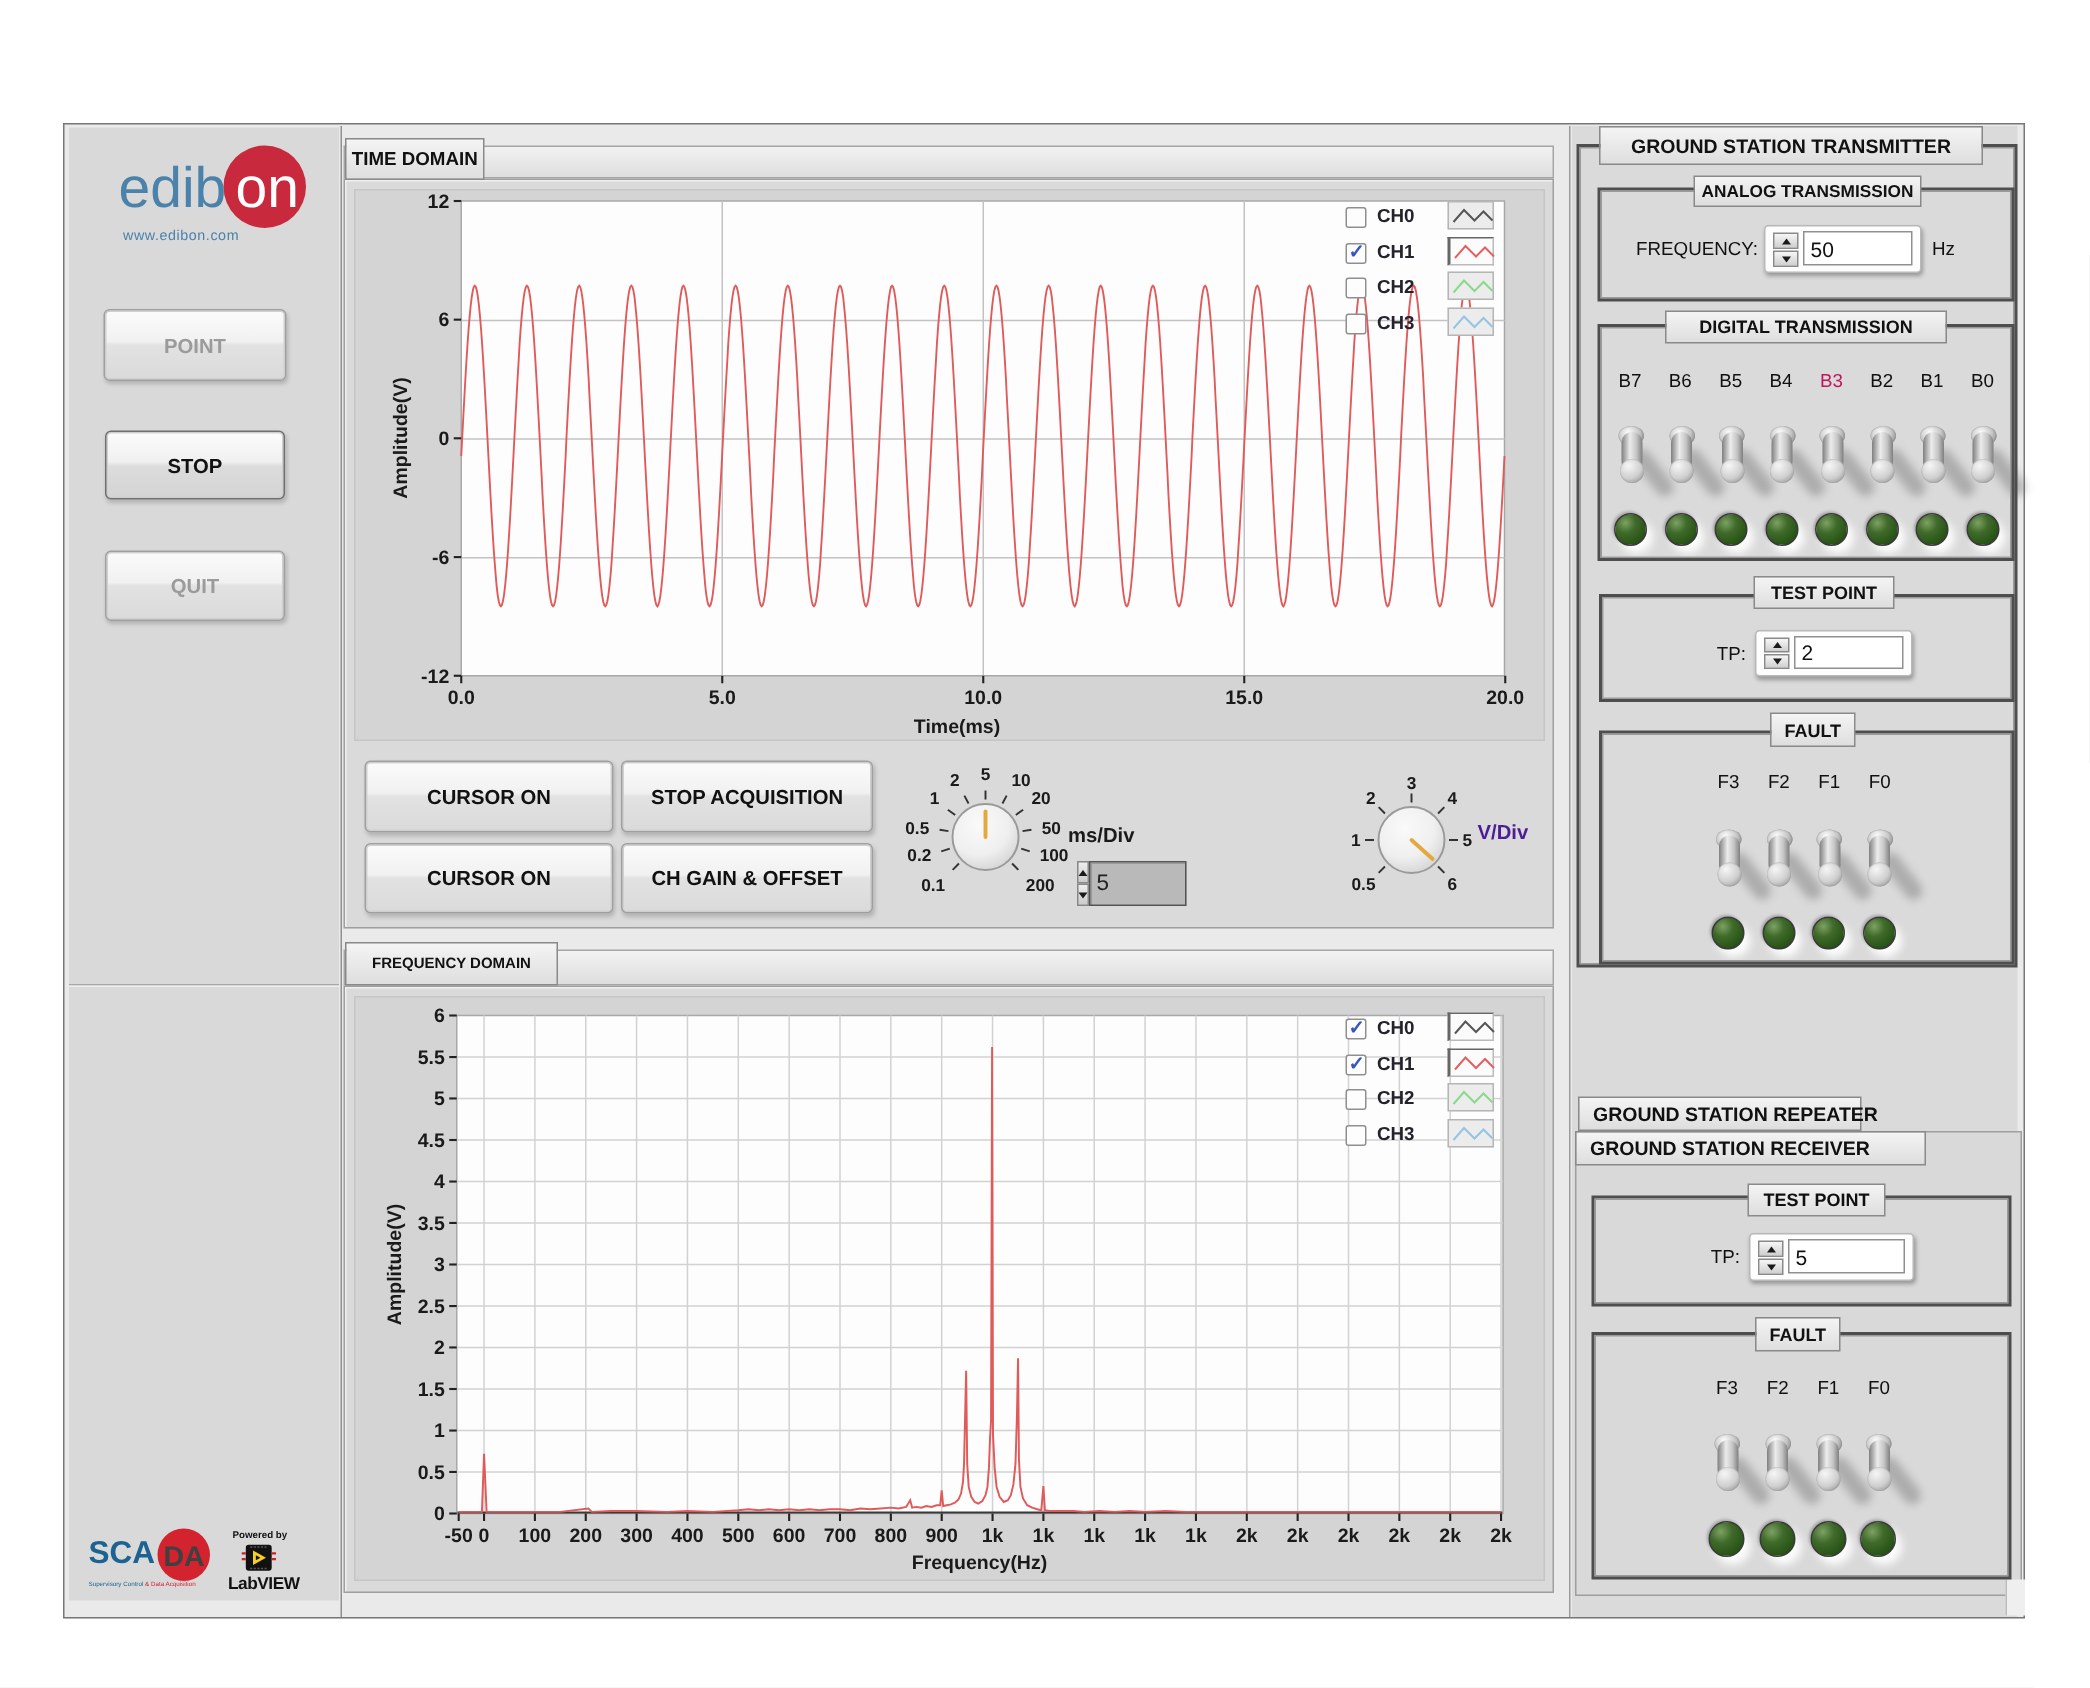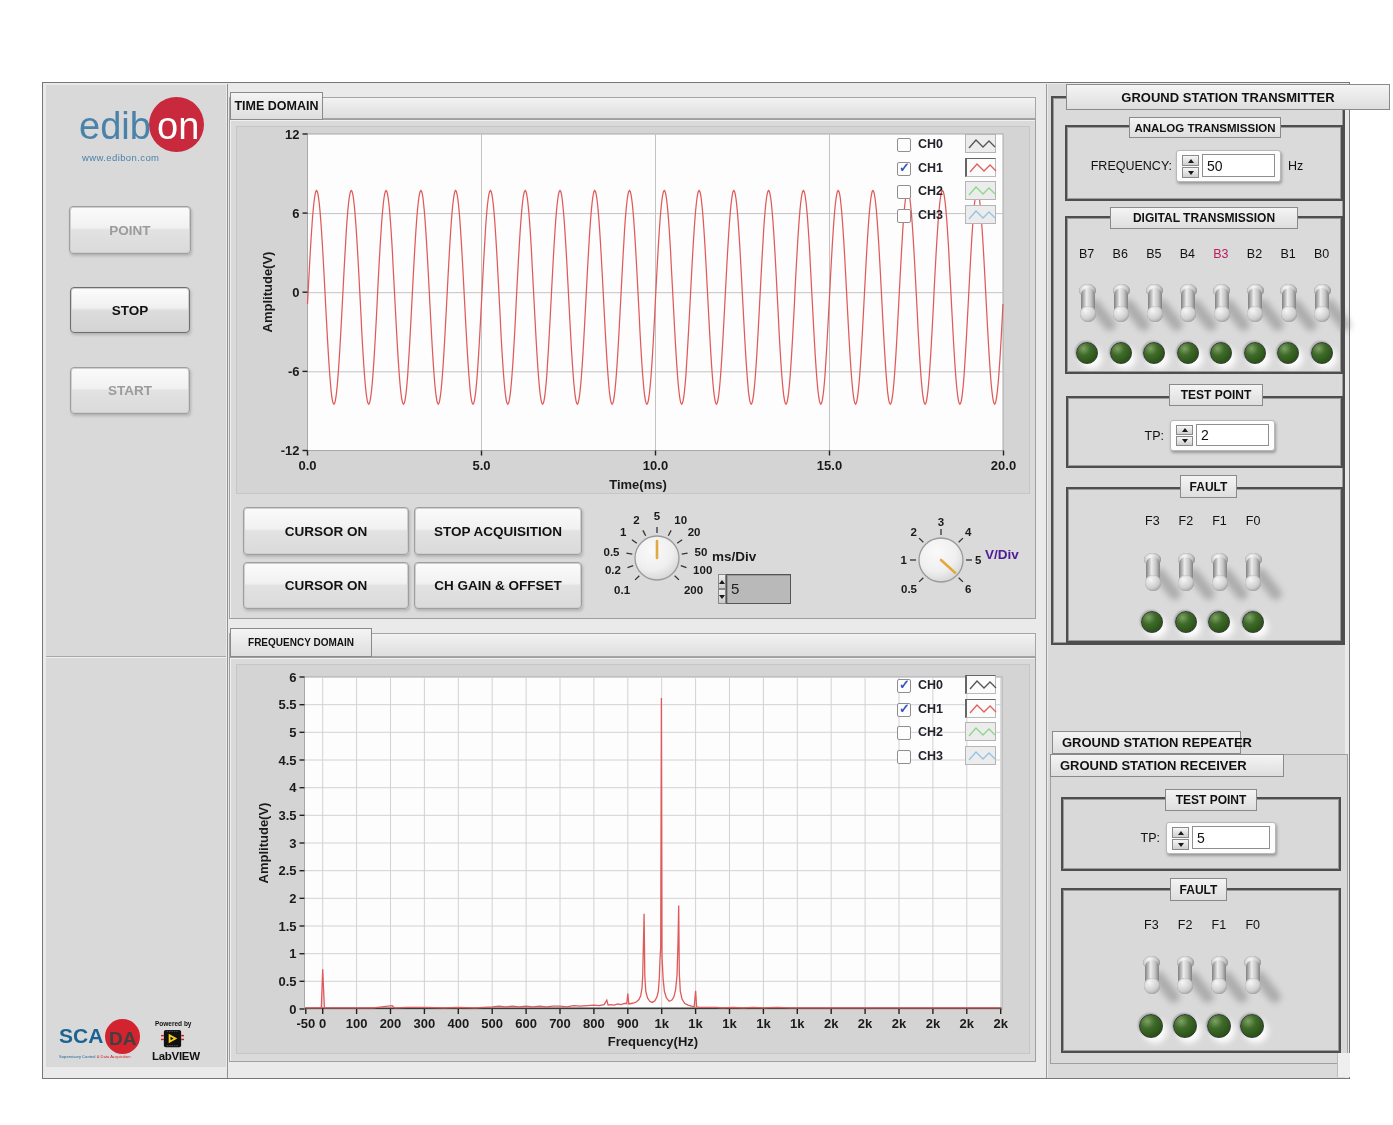--- a/index.html
+++ b/index.html
@@ -16,21 +16,21 @@
 <div class="" style="position:absolute;left:45.5px;top:656px;width:180.5px;height:1px;background:#a8a8a8;"></div>
 <div class="" style="position:absolute;left:45.5px;top:657px;width:180.5px;height:1px;background:#efefef;"></div>
 <div class="" style="position:absolute;left:227px;top:83.5px;width:1px;height:994px;background:#909090;"></div>
 <div class="" style="position:absolute;left:1046px;top:83.5px;width:1px;height:994px;background:#9a9a9a;"></div>
 <div class="" style="position:absolute;left:149px;top:97px;width:55px;height:55px;background:#c8293c;border-radius:50%;"></div>
 <div class="abs" style="left:79px;top:105px;font-size:38px;font-weight:normal;color:#4a82aa;white-space:nowrap;">edib</div>
 <div class="abs" style="left:157px;top:105px;font-size:38px;font-weight:normal;color:#ffffff;white-space:nowrap;">on</div>
 <div class="abs" style="left:82px;top:152px;font-size:9.5px;font-weight:normal;color:#4a82aa;white-space:nowrap;letter-spacing:0.4px;">www.edibon.com</div>
 <div class="abs" style="left:69px;top:206px;width:122px;height:48px;background:linear-gradient(#fbfbfb 0%,#f1f1f1 45%,#e2e2e2 50%,#dadada 100%);border:1.4px solid #9f9f9f;border-radius:4px;box-shadow:0 0 0 1px #cfcfcf inset, 1px 2px 3px rgba(0,0,0,0.18);display:flex;align-items:center;justify-content:center;font-size:13.5px;font-weight:bold;color:#9b9b9b;">POINT</div>
 <div class="abs" style="left:70px;top:287px;width:120px;height:46px;background:linear-gradient(#fcfcfc 0%,#f0f0f0 45%,#dcdcdc 52%,#d4d4d4 100%);border:1.4px solid #6f6f6f;border-radius:4px;box-shadow:0 0 0 1px #cfcfcf inset, 1px 2px 3px rgba(0,0,0,0.18);display:flex;align-items:center;justify-content:center;font-size:13.5px;font-weight:bold;color:#111;">STOP</div>
-<div class="abs" style="left:70px;top:367px;width:120px;height:47px;background:linear-gradient(#fbfbfb 0%,#f1f1f1 45%,#e2e2e2 50%,#dadada 100%);border:1.4px solid #9f9f9f;border-radius:4px;box-shadow:0 0 0 1px #cfcfcf inset, 1px 2px 3px rgba(0,0,0,0.18);display:flex;align-items:center;justify-content:center;font-size:13.5px;font-weight:bold;color:#9b9b9b;">START</div>
+<div class="abs" style="left:70px;top:367px;width:120px;height:47px;background:linear-gradient(#fbfbfb 0%,#f1f1f1 45%,#e2e2e2 50%,#dadada 100%);border:1.4px solid #9f9f9f;border-radius:4px;box-shadow:0 0 0 1px #cfcfcf inset, 1px 2px 3px rgba(0,0,0,0.18);display:flex;align-items:center;justify-content:center;font-size:13.5px;font-weight:bold;color:#9b9b9b;">QUIT</div>
 <div class="abs" style="left:59px;top:1024px;font-size:21px;font-weight:bold;color:#1d6391;white-space:nowrap;letter-spacing:0px;">SCA</div>
 <div class="" style="position:absolute;left:105px;top:1019px;width:35px;height:35px;background:#d2232f;border-radius:50%;"></div>
 <div class="abs" style="left:109px;top:1028px;font-size:19px;font-weight:bold;color:#404040;white-space:nowrap;">DA</div>
 <div class="abs" style="left:59px;top:1054px;font-size:8px;font-weight:normal;color:#1d6391;white-space:nowrap;transform:scale(0.52);transform-origin:left top;"><span style="color:#1d6391">Supervisory Control</span> <span style="color:#d2232f">&amp; Data Acquisition</span></div>
 <div class="abs" style="left:155px;top:1020px;font-size:6.5px;font-weight:bold;color:#111;white-space:nowrap;">Powered by</div>
 <svg class="abs" style="left:161px;top:1027px" width="23" height="23" viewBox="0 0 24 24">
     <rect x="3" y="3" width="18" height="18" rx="2" fill="#111"></rect>
     <line x1="0" y1="9" x2="3" y2="9" stroke="#cc2222" stroke-width="1.5"></line>
     <line x1="0" y1="13" x2="3" y2="13" stroke="#cc2222" stroke-width="1.5"></line>
     <line x1="21" y1="9" x2="24" y2="9" stroke="#cc2222" stroke-width="1.5"></line>
@@ -301,21 +301,21 @@
 <div class="abs" style="left:918px;top:725.4px;font-size:12.5px;font-weight:bold;color:#23232b;white-space:nowrap;">CH2</div>
 <div class="abs" style="left:965px;top:722.4px;width:31px;height:19px;background:#ececec;border:1px solid #b5b5b5"><svg width="31" height="19">
       <polyline points="3,13 10,5 17,12 23,6 29,12" fill="none" stroke="#8ad88a" stroke-width="1.3"></polyline>
     </svg></div>
 <div class="cbox" style="left:897px;top:750.1px"></div>
 <div class="abs" style="left:918px;top:749.1px;font-size:12.5px;font-weight:bold;color:#23232b;white-space:nowrap;">CH3</div>
 <div class="abs" style="left:965px;top:746.1px;width:31px;height:19px;background:#ececec;border:1px solid #b5b5b5"><svg width="31" height="19">
       <polyline points="3,13 10,5 17,12 23,6 29,12" fill="none" stroke="#93c4e4" stroke-width="1.3"></polyline>
     </svg></div>
 <div class="abs" style="left:1051px;top:96px;width:294px;height:549px;border:2px solid #4e4e4e;box-shadow:0 0 0 1px #9a9a9a inset;z-index:4;"></div>
-<div class="abs" style="left:1066px;top:84px;width:324px;height:26px;background:linear-gradient(#f4f4f4,#dedede);border:1px solid #8a8a8a;display:flex;align-items:center;justify-content:center;padding-left:0px;white-space:nowrap;font-size:13px;font-weight:bold;color:#111;z-index:5;text-align:right;">GROUND STATION TRANSMITTER</div>
+<div class="abs" style="left:1066px;top:84px;width:256px;height:26px;background:linear-gradient(#f4f4f4,#dedede);border:1px solid #8a8a8a;display:flex;align-items:center;justify-content:center;padding-left:0px;white-space:nowrap;font-size:13px;font-weight:bold;color:#111;z-index:5;text-align:right;">GROUND STATION TRANSMITTER</div>
 <div class="abs" style="left:1065px;top:125px;width:278px;height:76px;border:2px solid #4e4e4e;box-shadow:0 0 0 1px #9a9a9a inset;z-index:4;"></div>
 <div class="abs" style="left:1129px;top:117px;width:152px;height:21px;background:linear-gradient(#f4f4f4,#dedede);border:1px solid #8a8a8a;display:flex;align-items:center;justify-content:center;padding-left:0px;white-space:nowrap;font-size:11.5px;font-weight:bold;color:#111;z-index:5;">ANALOG TRANSMISSION</div>
 <div class="abs" style="left:1090px;top:159px;font-size:12.5px;font-weight:normal;color:#111;white-space:nowrap;width:82px;text-align:right;">FREQUENCY:</div>
 <div class="abs" style="left:1176px;top:150px;width:105px;height:32px;background:#fdfdfd;border:1px solid #b8b8b8;border-radius:3px;box-shadow:1px 2px 3px rgba(0,0,0,0.3);"></div>
 <div class="abs" style="left:1182px;top:155px;width:17px;height:11px;background:linear-gradient(#f6f6f6,#cfcfcf);border:1px solid #8a8a8a;">
     <div class="tri-up"></div>
   </div>
 <div class="abs" style="left:1182px;top:167px;width:17px;height:11px;background:linear-gradient(#f6f6f6,#cfcfcf);border:1px solid #8a8a8a;">
     <div class="tri-dn"></div>
   </div>

